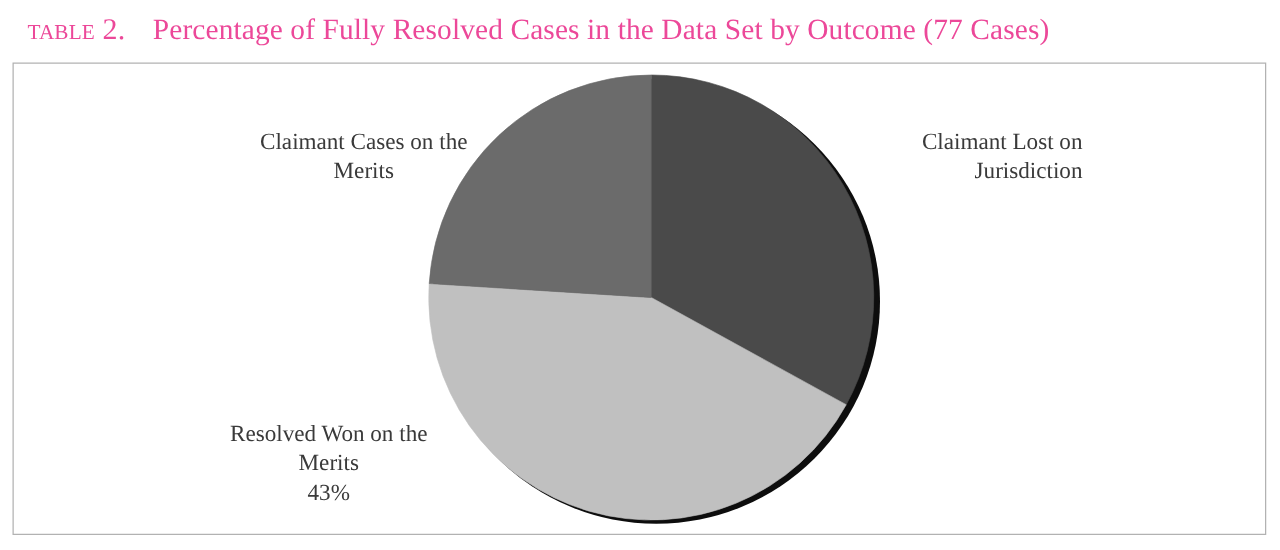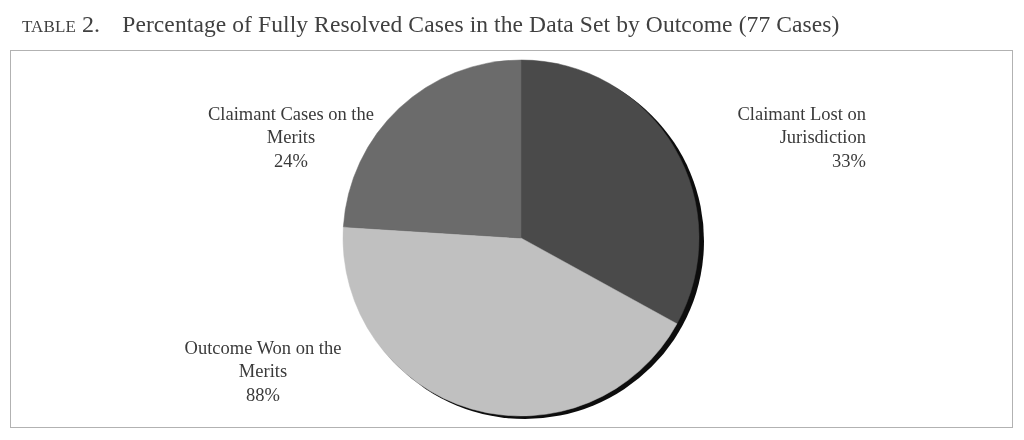--- a/index.html
+++ b/index.html
@@ -21,21 +21,21 @@
   #table-caption {
     position: absolute;
     left: 22px;
     top: 9px;
     width: 985px;
     height: 32px;
     white-space: nowrap;
     font-size: 23.5px;
     line-height: 30px;
     letter-spacing: 0.1px;
-    color: #404040;
+    color: #ec4899;
   }
   #table-caption .caption-label {
     font-variant: small-caps;
     text-transform: lowercase;
     font-size: 24px;
   }
   #table-caption .caption-label::first-letter {
     text-transform: uppercase;
   }
   #table-caption .caption-gap {
@@ -121,29 +121,27 @@
       <g id="pie-slices">
           <path d="M 199 187 L 199.00 9.00 A 178 178 0 0 1 354.98 272.75 Z" fill="#4a4a4a" stroke="#4a4a4a" stroke-width="0.5"></path>
           <path d="M 199 187 L 354.98 272.75 A 178 178 0 0 1 21.35 175.82 Z" fill="#c0c0c0" stroke="#c0c0c0" stroke-width="0.5"></path>
           <path d="M 199 187 L 21.35 175.82 A 178 178 0 0 1 199.00 9.00 Z" fill="#6b6b6b" stroke="#6b6b6b" stroke-width="0.5"></path>
         </g>
     </svg>
 
     <div class="pie-label" id="label-lost-merits">
       <span>Claimant Cases on the</span>
       <span>Merits</span>
-      <span class="pie-label-value">24%</span>
     </div>
 
     <div class="pie-label" id="label-lost-jurisdiction">
       <span>Claimant Lost on</span>
       <span>Jurisdiction</span>
-      <span class="pie-label-value">33%</span>
     </div>
 
     <div class="pie-label" id="label-won-merits">
-      <span>Outcome Won on the</span>
+      <span>Resolved Won on the</span>
       <span>Merits</span>
-      <span class="pie-label-value">88%</span>
+      <span class="pie-label-value">43%</span>
     </div>
 
   </div>
 </div>
 
 </body></html>

